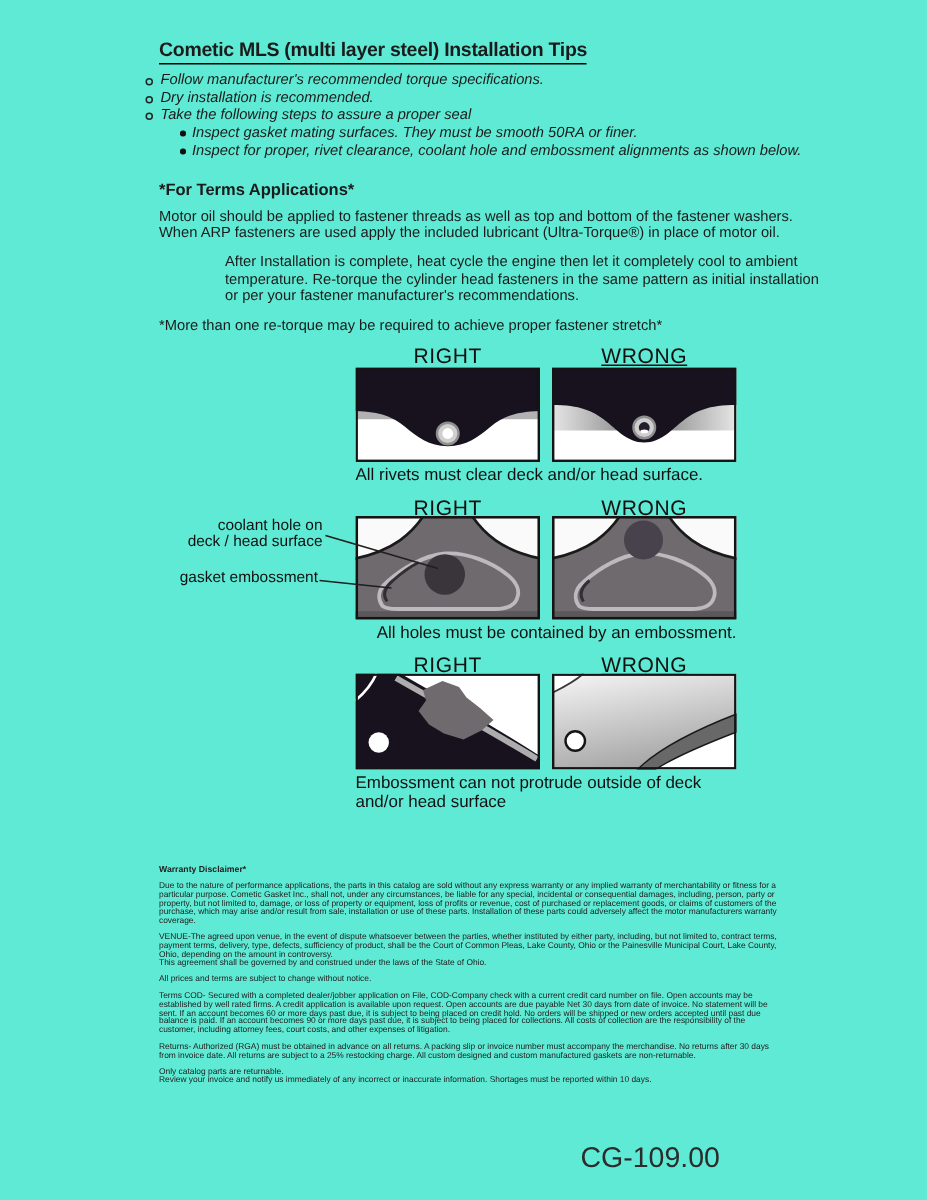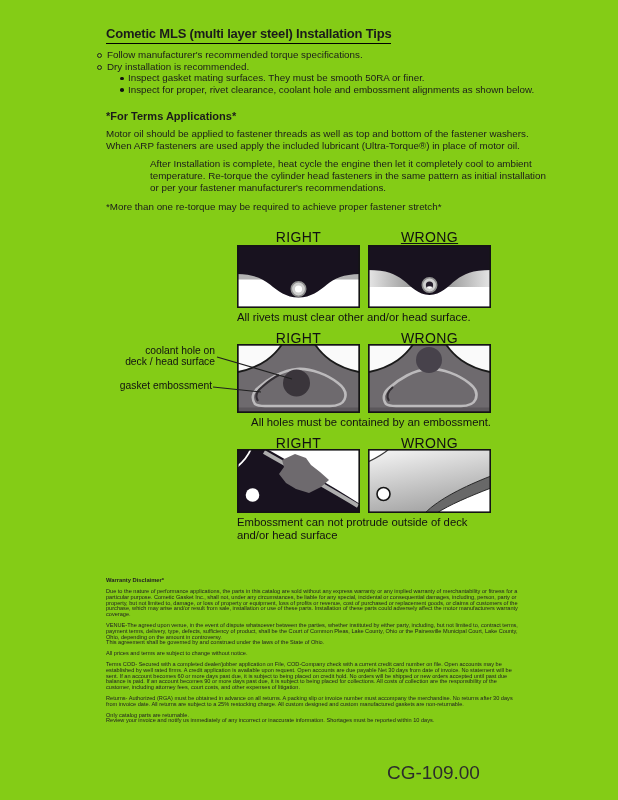--- a/index.html
+++ b/index.html
@@ -1,27 +1,27 @@
 <!DOCTYPE html>
 <html><head>
 <meta charset="utf-8">
 <style>
   html,body { margin:0; padding:0; background:#ffffff; }
   .page {
-    position:relative; width:618px; height:800px; background:#84cc16;
+    position:relative; width:618px; height:800px; background:#5eead4;
     font-family:"Liberation Sans","DejaVu Sans",sans-serif; color:#1b1b1b;
     overflow:hidden;
   }
   
   .content { position:absolute; left:106px; top:24px; width:414px; }
   .title {
     display:inline-block; font-size:13px; font-weight:bold; letter-spacing:-0.2px;
     border-bottom:1.6px solid #000; padding-bottom:2px; margin-bottom:5px; white-space:nowrap;
   }
-  .tips, .subtips { list-style:none; margin:0; padding:0; }
+  .tips, .subtips { list-style:none; margin:0; padding:0;font-style:italic; }
   .tips > li { position:relative; padding-left:10px; font-size:9.8px; line-height:11.7px; white-space:nowrap; margin-left:-9px; }
   .tips > li::before { content:""; position:absolute; left:0; top:4px; width:3px; height:3px; border:1px solid #222; border-radius:50%; }
   .subtips { margin-left:13px; }
   .subtips > li { position:relative; padding-left:9px; font-size:9.8px; line-height:11.7px; white-space:nowrap; }
   .subtips > li::before { content:""; position:absolute; left:1px; top:4.2px; width:3.6px; height:3.6px; background:#111; border-radius:50%; }
   .diesel-heading { font-size:11px; font-weight:bold; margin:14px 0 6px 0; }
   .body-pars > div { font-size:9.8px; line-height:11.7px; white-space:pre-line; width:480px; margin:0 0 7px 0; }
   .body-pars > div:nth-child(2) { margin-bottom:8px;margin-left:44px; }
   
   .diag-headers { position:absolute; left:237px; width:254px; display:flex; }
@@ -45,20 +45,21 @@
 </head>
 <body>
 
 <div class="page">
 
   <div class="content">
     <div class="title">Cometic MLS (multi layer steel) Installation Tips</div>
     <ul class="tips">
         <li>Follow manufacturer's recommended torque specifications.</li>
         <li>Dry installation is recommended.</li>
+        <li>Take the following steps to assure a proper seal</li>
       </ul>
     <ul class="subtips">
         <li>Inspect gasket mating surfaces.  They must be smooth 50RA or finer.</li>
         <li>Inspect for proper, rivet clearance, coolant hole and embossment alignments as shown below.</li>
       </ul>
 
     <div class="diesel-heading">*For Terms Applications*</div>
     <div class="body-pars">
         <div>Motor oil should be applied to fastener threads as well as top and bottom of the fastener washers.
 When ARP fasteners are used apply the included lubricant (Ultra-Torque®) in place of motor oil.</div>
@@ -94,21 +95,21 @@
       </defs>
       <rect width="123" height="63" fill="#ffffff"></rect>
       <rect x="0" y="25" width="123" height="17" fill="url(#g1)"></rect>
       <path d="M0,0 H123 V25 C104,25 96,29 88,35 C80,41 73,50 61.5,50 C50,50 43,41 35,35 C27,29 19,25 0,25 Z" fill="#18121f"></path>
       <circle cx="61.5" cy="40" r="7.2" fill="#cfcfcf" stroke="#8f8f8f" stroke-width="1.6"></circle>
       <circle cx="61.5" cy="40" r="3.6" fill="#241d2b"></circle>
       <ellipse cx="61.5" cy="42.6" rx="2.6" ry="1.3" fill="#ffffff"></ellipse>
       <rect x="0.8" y="0.8" width="121.4" height="61.4" fill="none" stroke="#141414" stroke-width="1.6"></rect>
     </svg>
   </div>
-  <div class="caption" style="left:237px; top:311px">All rivets must clear other and/or head surface.</div>
+  <div class="caption" style="left:237px; top:311px">All rivets must clear deck and/or head surface.</div>
 
   <div class="diag-headers" style="top:330px">
     <div>RIGHT</div>
     <div>WRONG</div>
   </div>
   <div class="side-label" style="left:95px; top:345px; width:120px">coolant hole on
 deck / head surface</div>
   <div class="side-label" style="left:90px; top:380px; width:122px">gasket embossment</div>
   <svg class="leader-svg" width="180" height="60" viewBox="0 0 180 60">
     <line x1="97" y1="17" x2="172" y2="39" stroke="#1f1f1f" stroke-width="1.1"></line>

